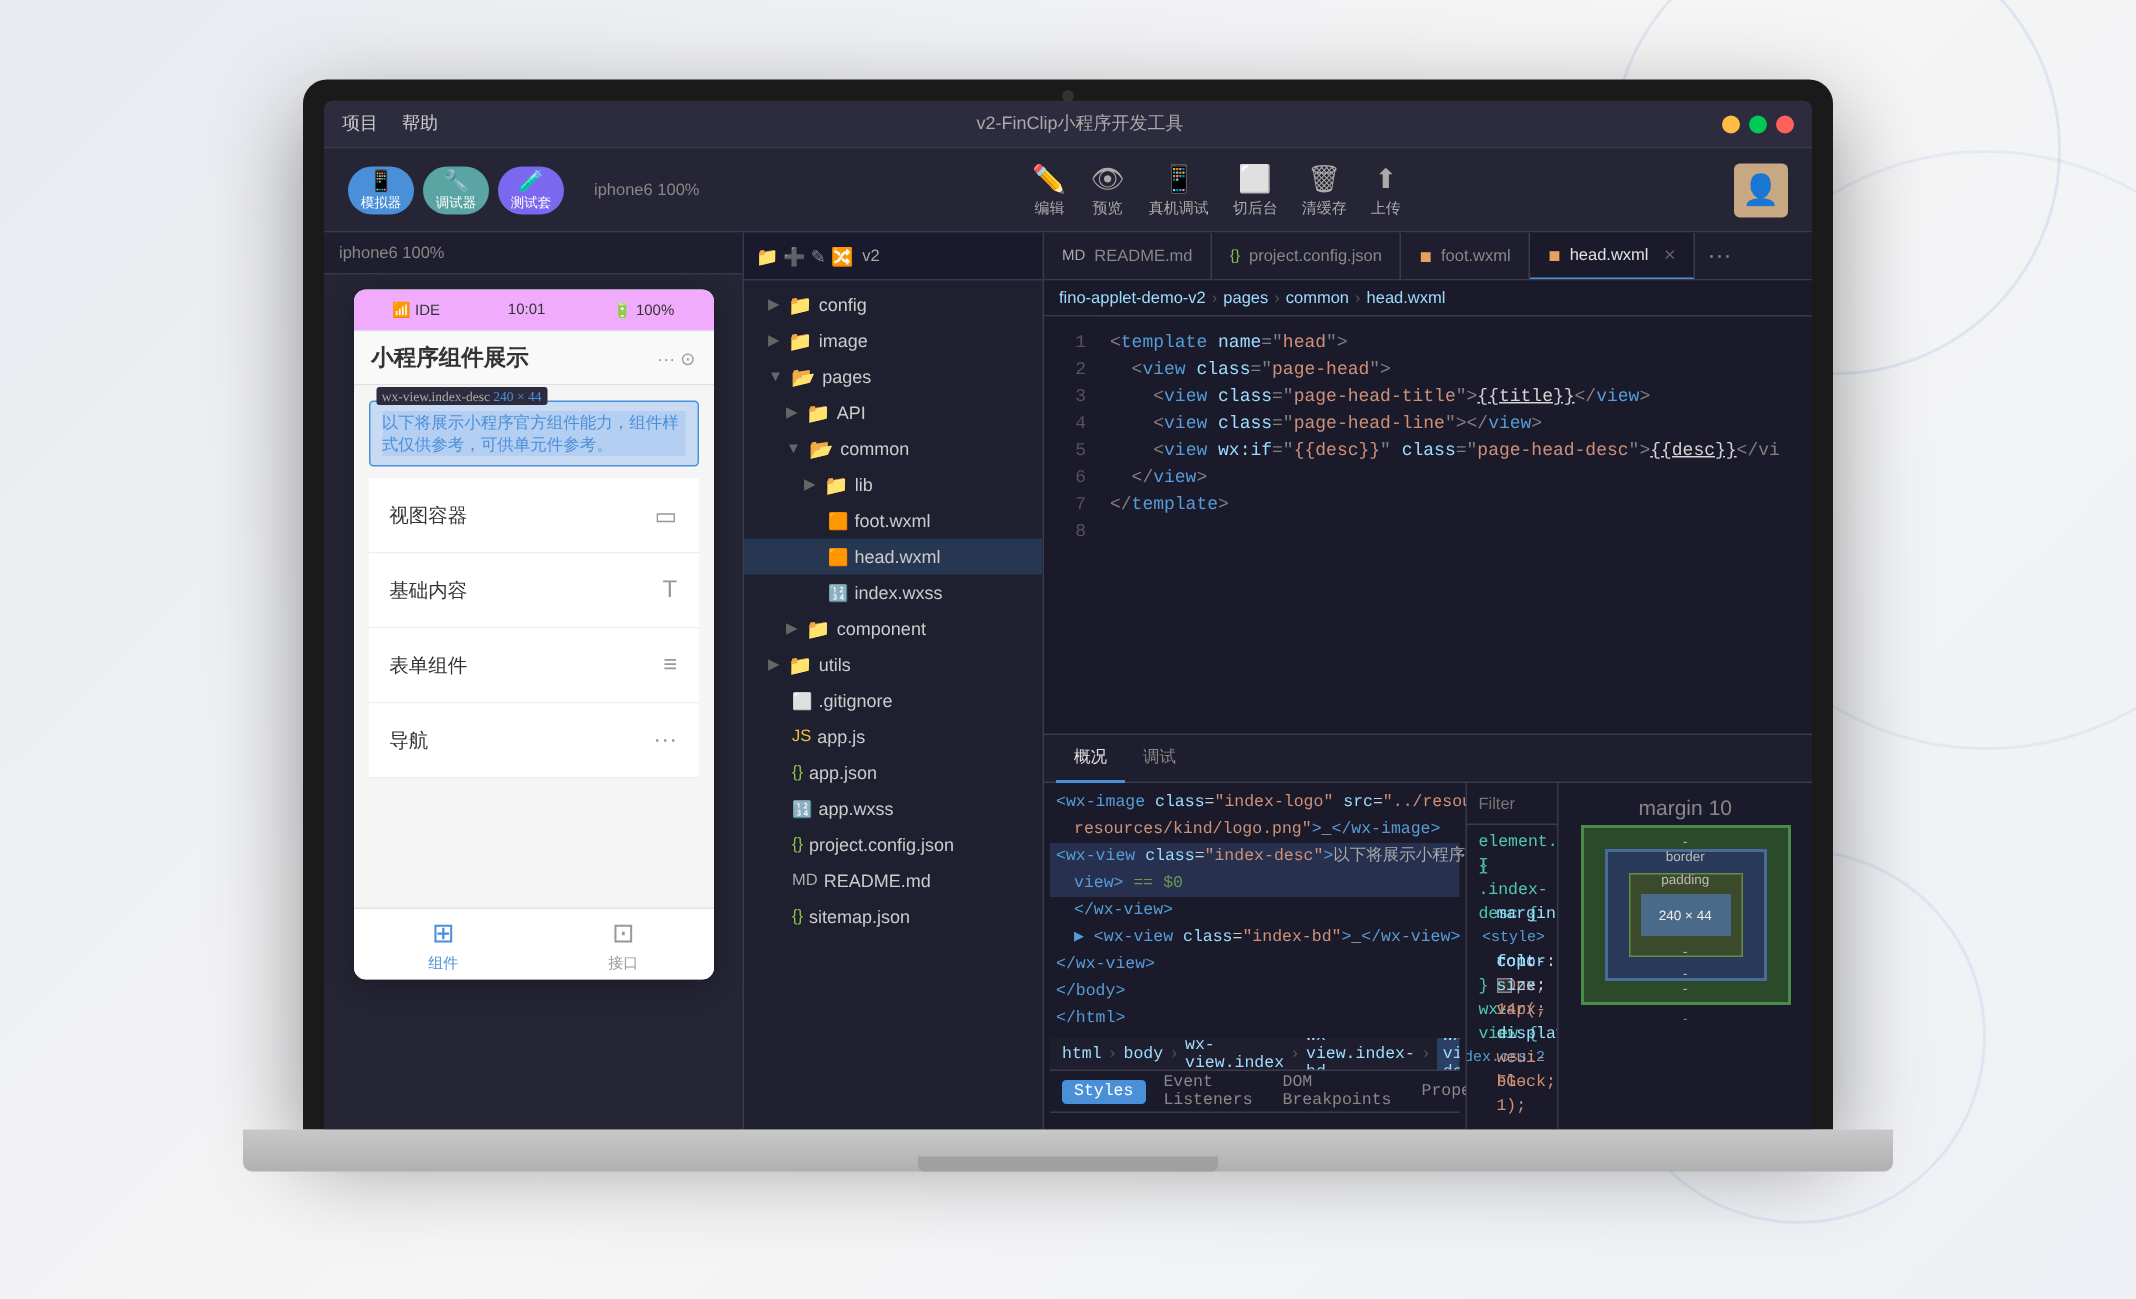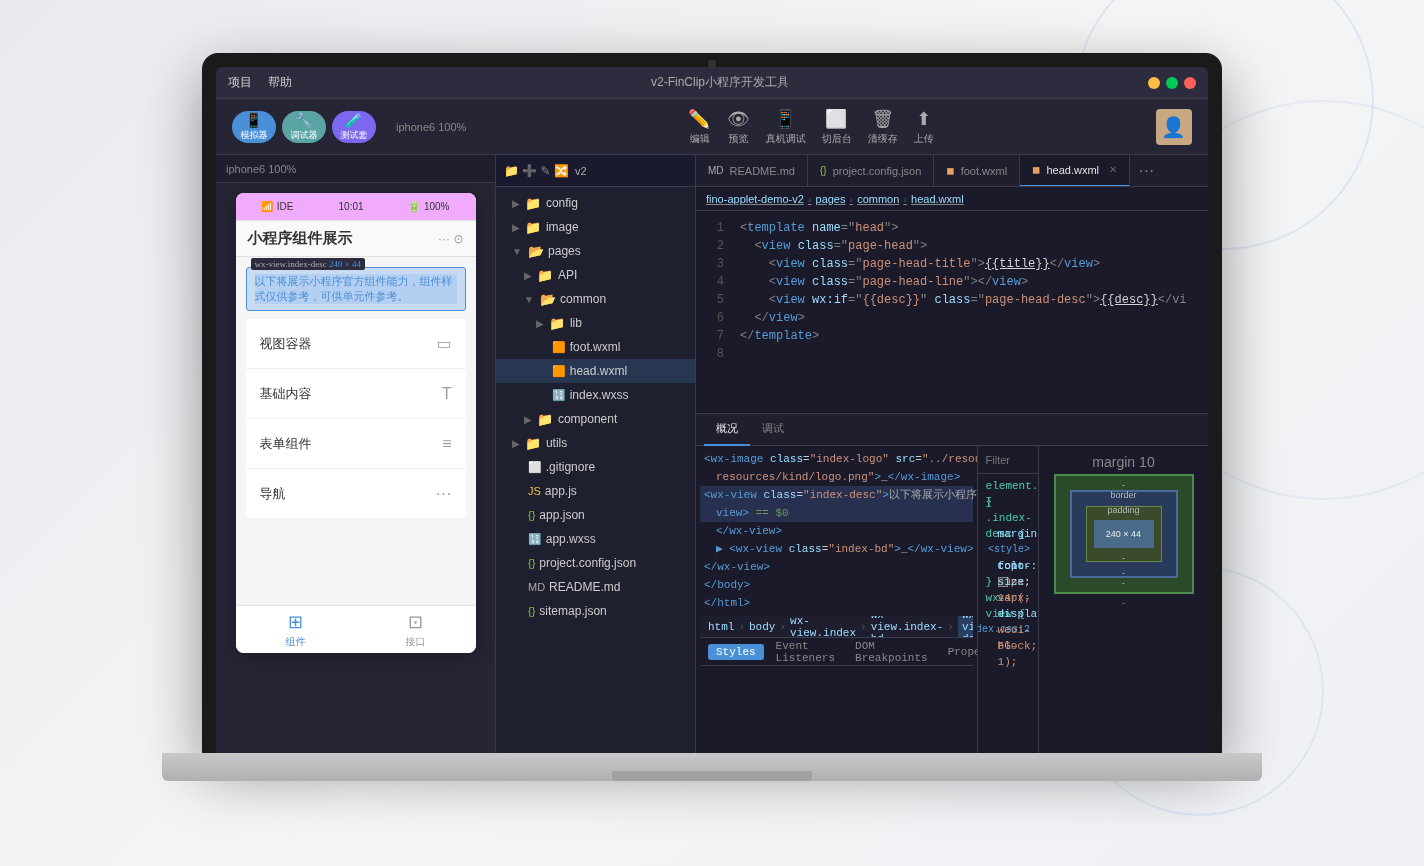--- a/index.html
+++ b/index.html
@@ -439,21 +439,20 @@
     .breadcrumb {
       padding: 0 10px;
       font-size: 11px;
       color: #888;
       border-bottom: 1px solid #3a3a4a;
       height: 24px;
       display: flex;
       align-items: center;
       gap: 4px;
       background: #1a1a2a;
-      text-decoration: underline;
     }
 
     .breadcrumb-sep { color: #555; }
 
     .editor-tab {
       height: 32px;
       padding: 0 12px;
       display: flex;
       align-items: center;
       gap: 6px;
@@ -510,21 +509,21 @@
     .code-line { height: 18px; line-height: 18px; white-space: nowrap; }
 
     .kw-tag { color: #569cd6; }
     .kw-attr { color: #9cdcfe; }
     .kw-val { color: #ce9178; }
     .kw-text { color: #d4d4d4; text-decoration: underline; }
     .kw-punct { color: #808080; }
 
     
     .devtools-panel {
-      height: 340px;
+      height: 264px;
       background: #1a1a2a;
       border-top: 1px solid #3a3a4a;
       display: flex;
       flex-direction: column;
       flex-shrink: 0;
     }
 
     .devtools-tabs {
       height: 32px;
       background: #1e1e2e;

